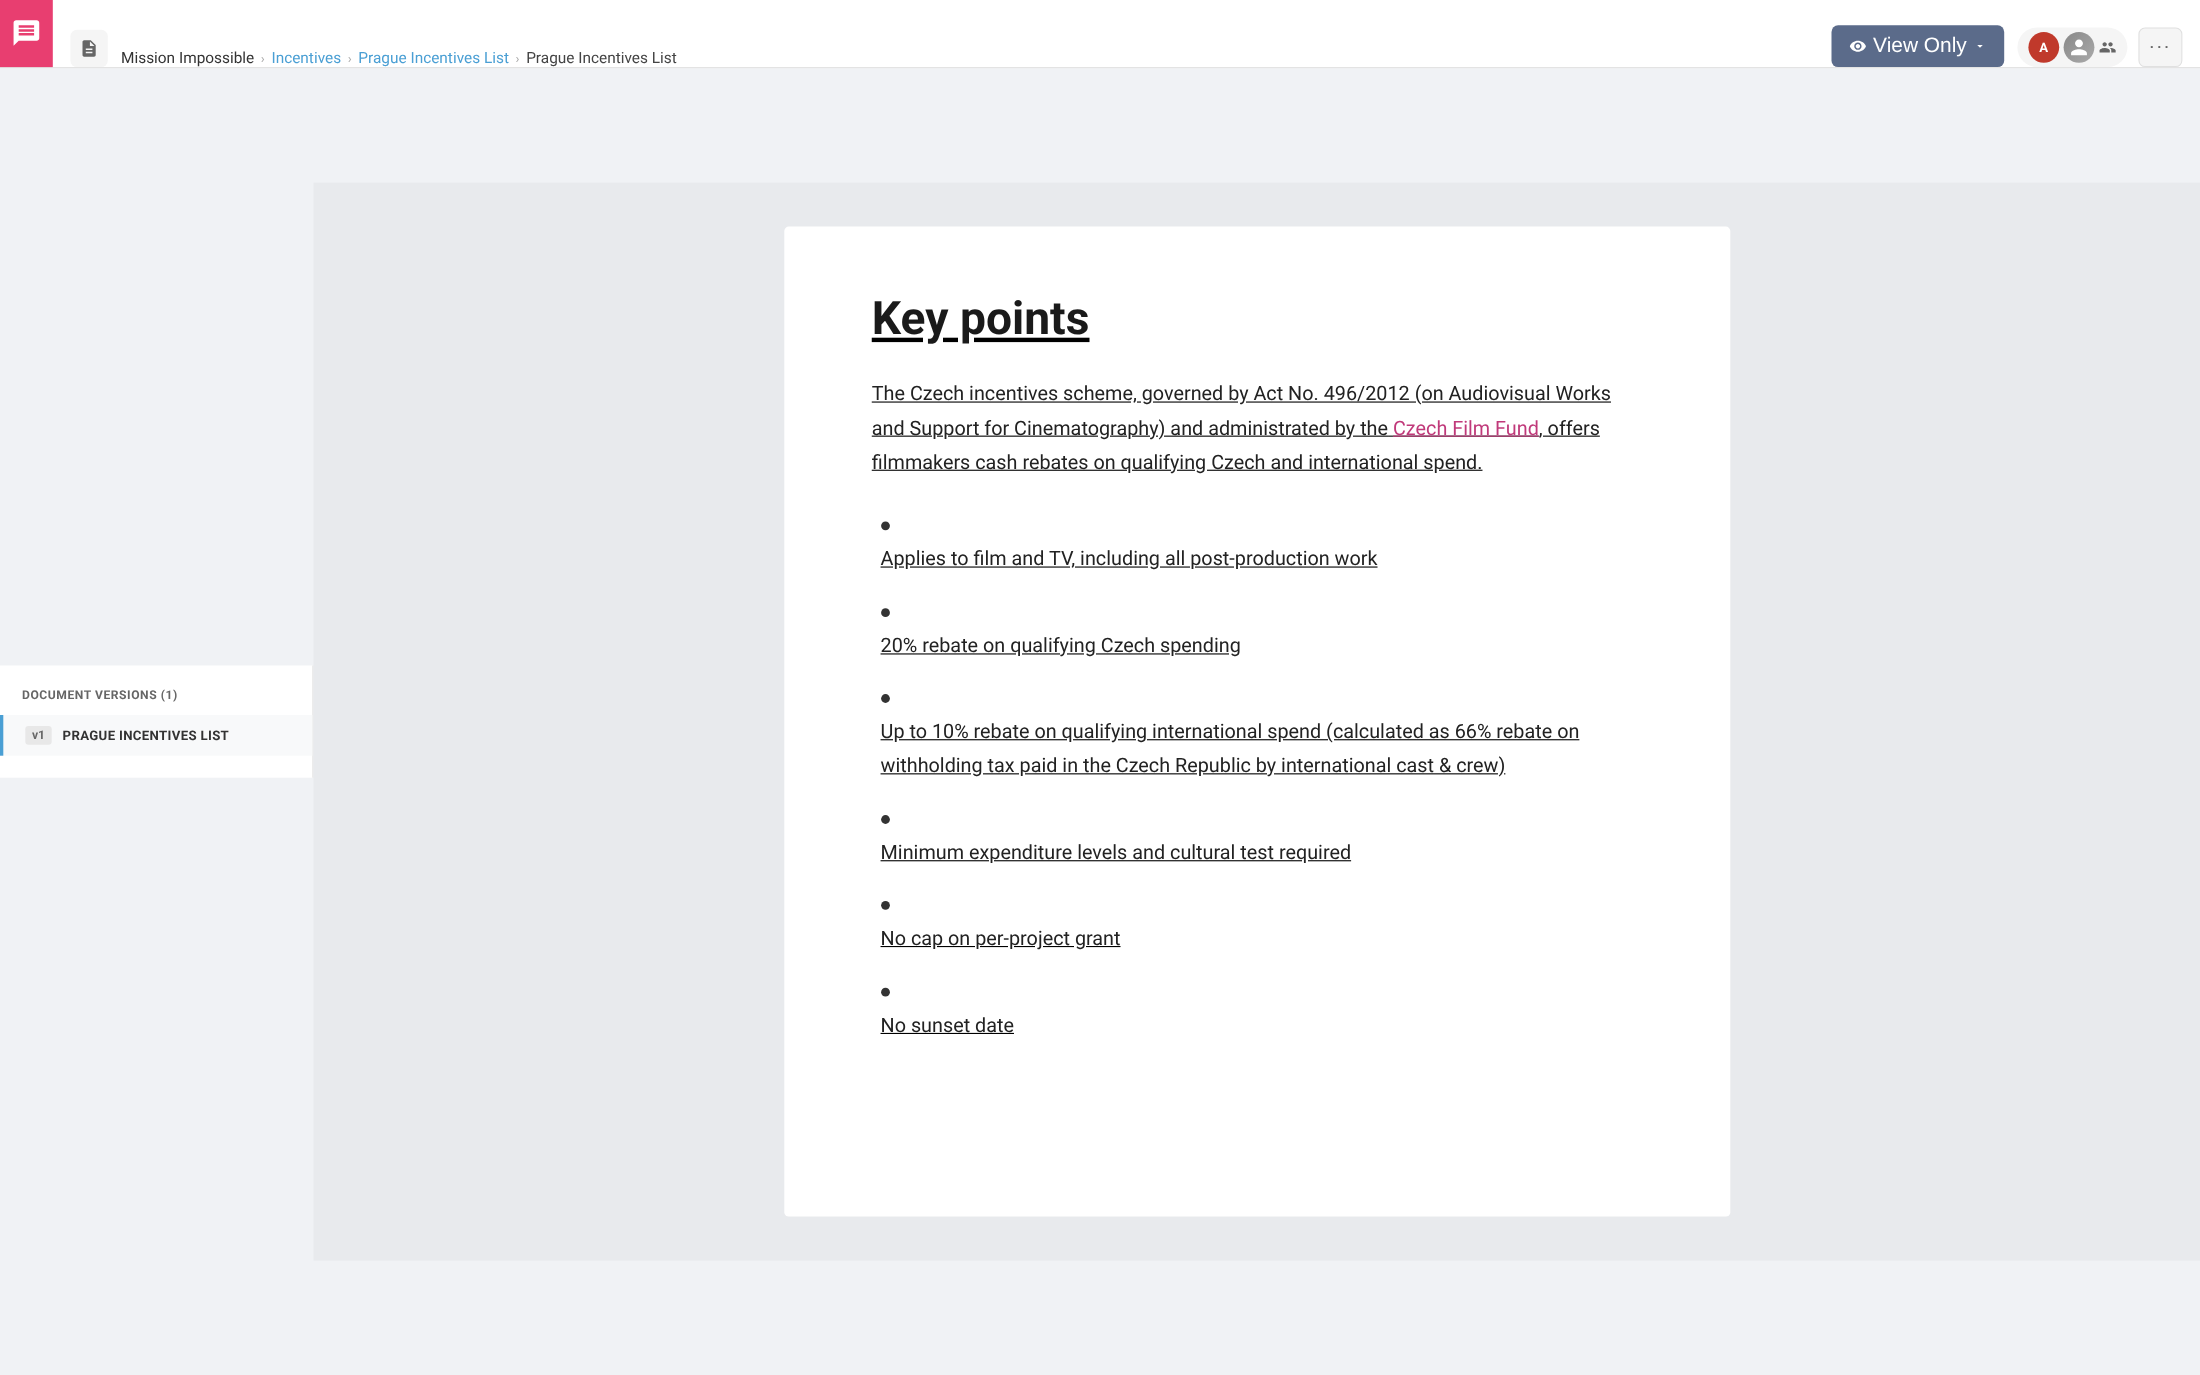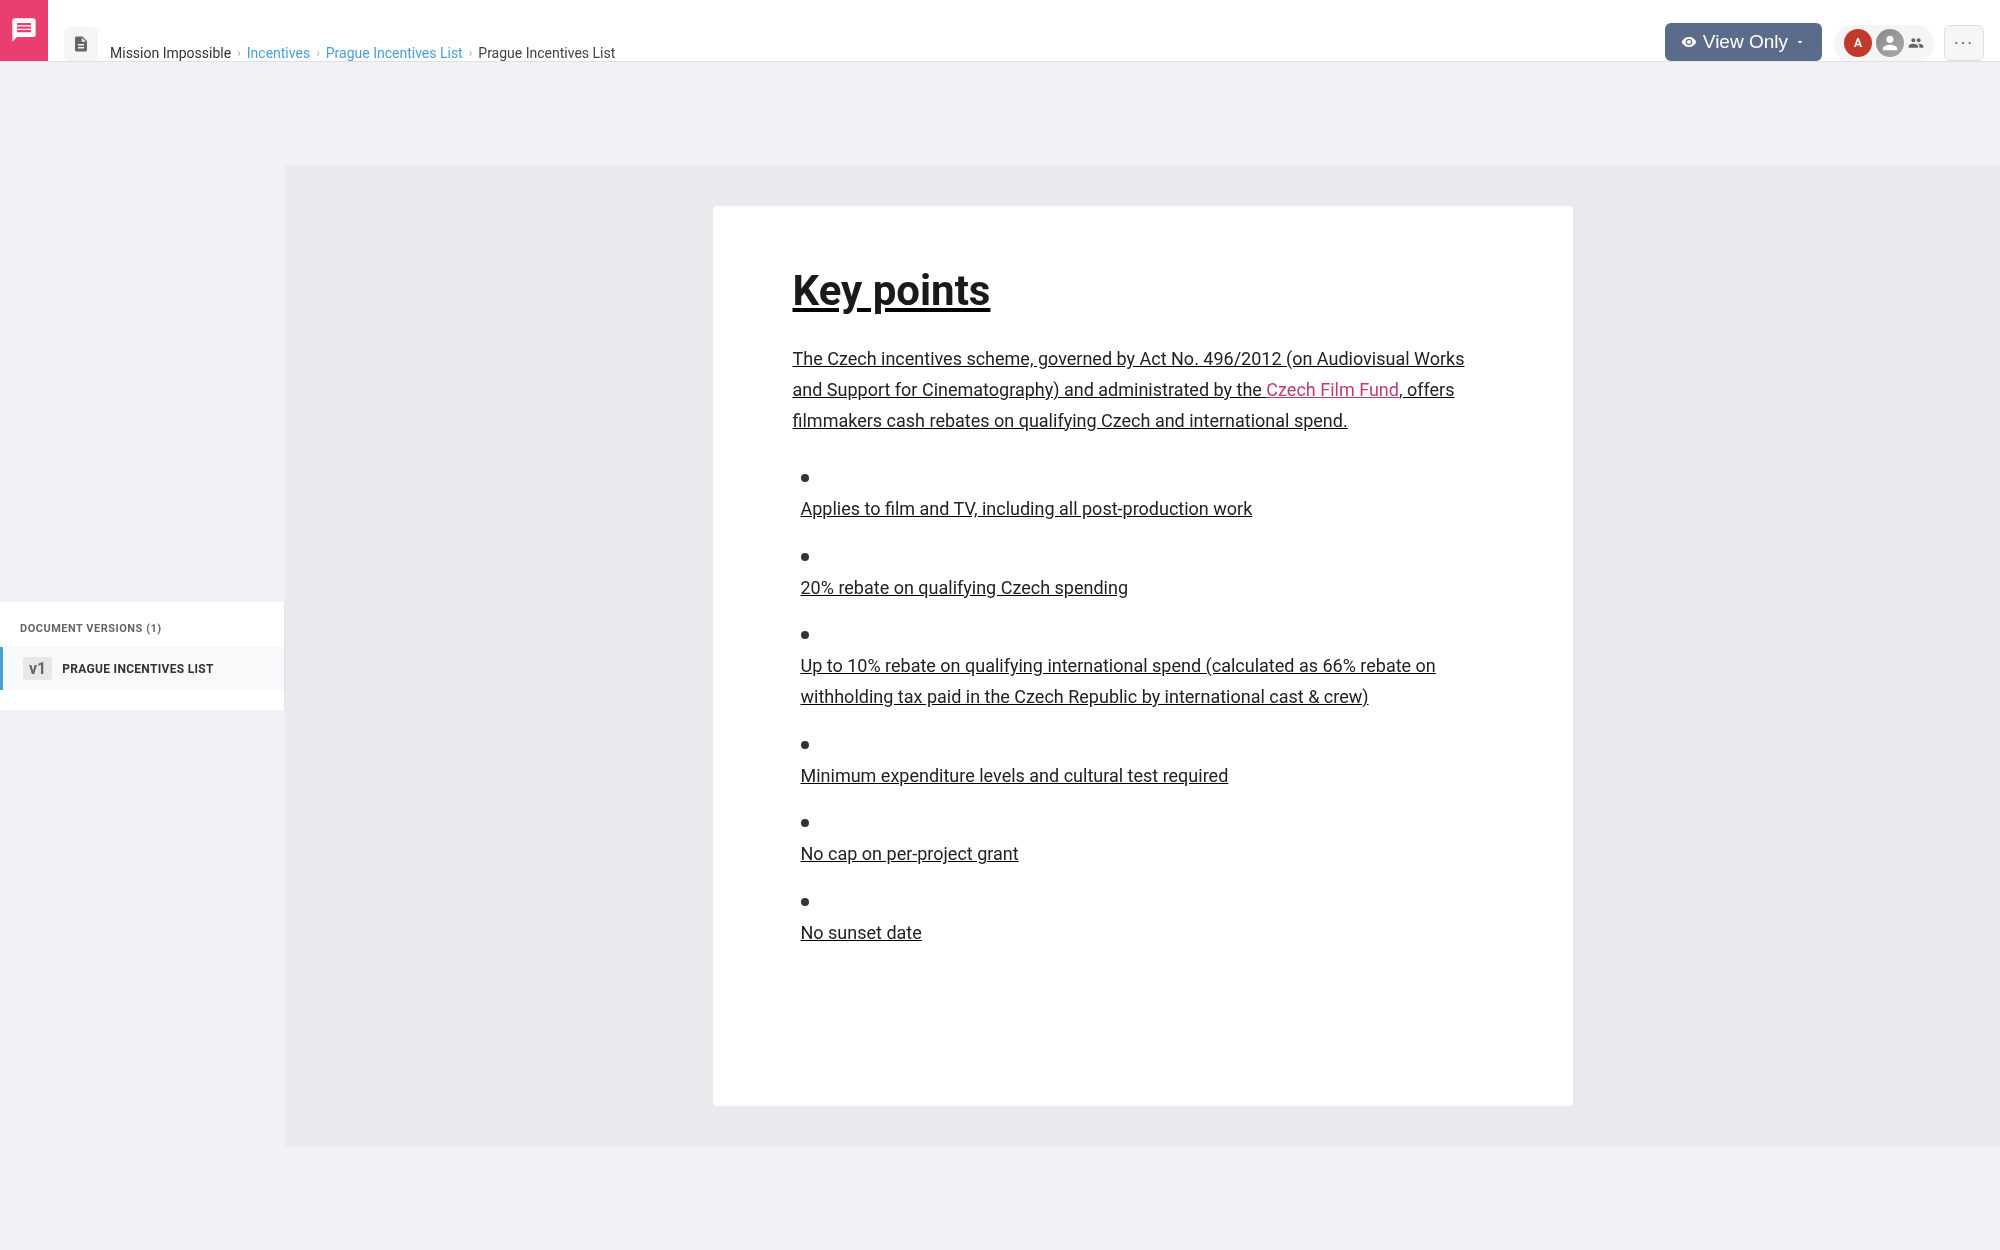--- a/index.html
+++ b/index.html
@@ -134,21 +134,21 @@
     .sidebar-item {
       display: flex;
       align-items: center;
       gap: 10px;
       padding: 10px 20px;
       cursor: pointer;
       border-left: 3px solid #4a9fd4;
       background: #f8f9fa;
     }
     .version-badge {
-      font-size: 16px;
+      font-size: 11px;
       font-weight: 700;
       color: #666;
       background: #e8e8e8;
       border-radius: 3px;
       padding: 2px 6px;
     }
     .sidebar-item-label {
       font-size: 12px;
       font-weight: 700;
       color: #333;

